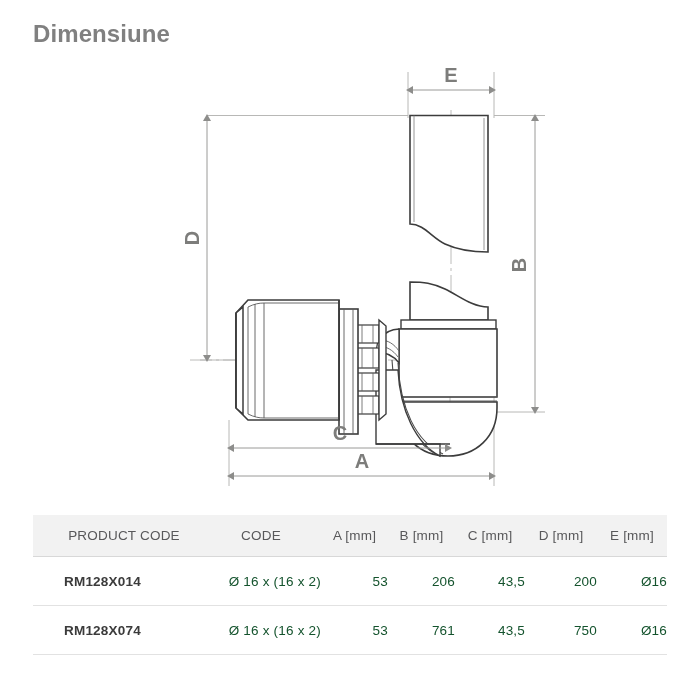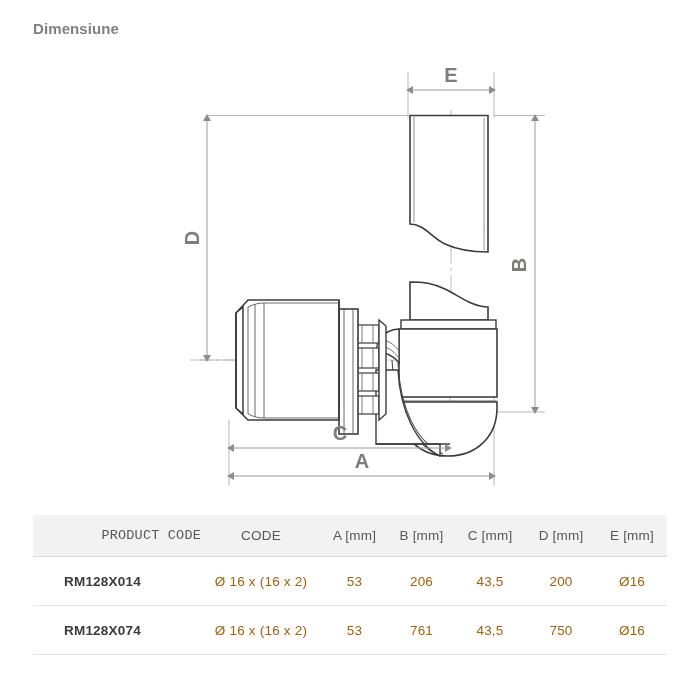--- a/index.html
+++ b/index.html
@@ -14,21 +14,21 @@
     position: relative;
     font-family: "Liberation Sans", sans-serif;
     overflow: hidden;
   }
 
   
   .page-title {
     position: absolute;
     left: 33px;
     top: 20px;
-    font-size: 15px;
+    font-size: 24px;
     font-weight: bold;
     color: #808080;
     letter-spacing: 0.1px;
   }
 
   
   .drawing {
     position: absolute;
     left: 0;
     top: 52px;
@@ -57,31 +57,30 @@
     font-size: 13.5px;
     font-weight: normal;
     font-stretch: condensed;
     letter-spacing: 0.2px;
     height: 41px;
     padding: 0;
     text-align: center;
     border-bottom: 1px solid #d8d8d8;
   }
   table.spec-table thead th.col-code {
-    text-align: right;
+    text-align: center;
     padding-left: 14px;
-    font-family: Liberation Mono, monospace;
   }
   table.spec-table tbody td {
     height: 48px;
     padding: 0;
     font-size: 13.5px;
     font-stretch: condensed;
-    color: #a16207;
-    text-align: center;
+    color: #14532d;
+    text-align: right;
     border-bottom: 1px solid #e2e2e2;
     letter-spacing: 0.2px;
   }
   table.spec-table tbody td.cell-code {
     color: #3b3b3b;
     font-weight: bold;
     text-align: left;
     padding-left: 31px;
     margin-top: 34px;
   }

